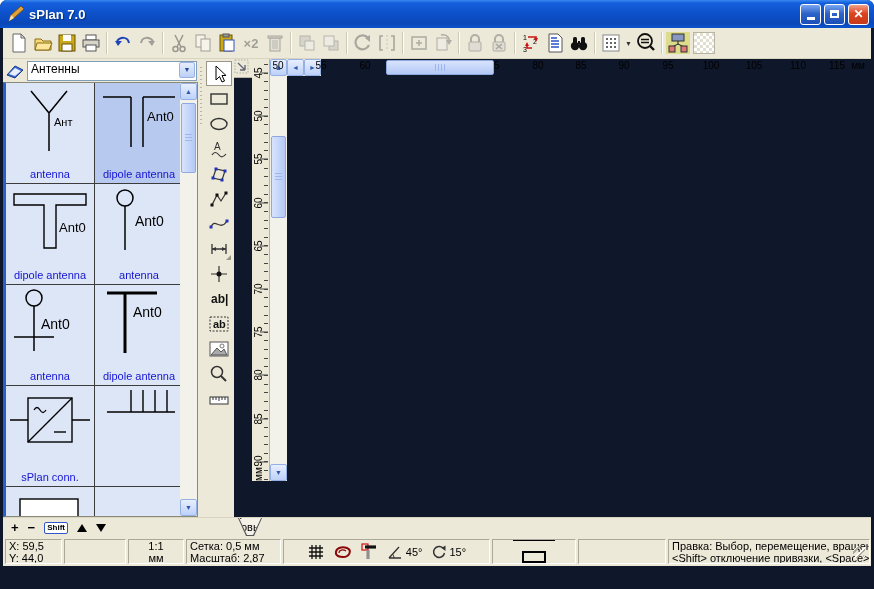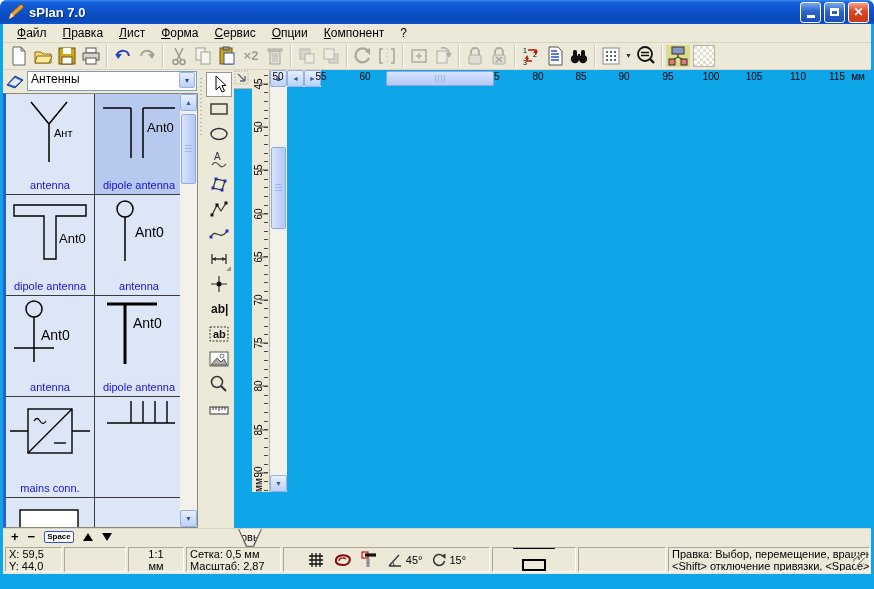--- a/index.html
+++ b/index.html
@@ -1,19 +1,19 @@
 <!DOCTYPE html>
 <html><head>
 <meta charset="utf-8">
 <style>
   * { box-sizing: border-box; }
   html,body { margin:0; padding:0; width:874px; height:589px; overflow:hidden;
               font-family:"Liberation Sans", sans-serif; background:#fff; }
-  #window { width:874px; height:589px; background:#0ea5e9; border-radius:7px 7px 0 0;
-            padding:0 3px 15px; display:flex; flex-direction:column; }
+  #window { width:874px; height:589px; background:#0f172a; border-radius:7px 7px 0 0;
+            padding:0 3px 3px; display:flex; flex-direction:column; }
 
   
   .titlebar { height:28px; margin:0 -3px; border-radius:7px 7px 0 0; display:flex; align-items:center;
     background:linear-gradient(180deg,#3a8af2 0%,#1660dd 10%,#0d52cc 45%,#0a47b8 85%,#0c55cf 100%);
     padding:0 5px; color:#fff; }
   .app-icon { width:18px; height:18px; margin:0 4px 0 2px; flex:0 0 auto; }
   .app-title { font-size:13px; font-weight:bold; text-shadow:1px 1px 1px #05307a; flex:1; }
   .winbtn { width:21px; height:21px; margin-left:3px; border-radius:3px; border:1px solid #fff;
     display:flex; align-items:center; justify-content:center; color:#fff; font-size:12px; font-weight:bold;
     background:linear-gradient(180deg,#7aa7f2,#2e63c8 45%,#1b4fb8); }
@@ -154,30 +154,20 @@
         <span class="glyph-min"></span>
       </div>
     <div class="winbtn">
         <span class="glyph-max"></span>
       </div>
     <div class="winbtn close">
         <span>✕</span>
       </div>
   </div>
 
-  <div class="menubar">
-    <span class="menu-item">Файл</span>
-    <span class="menu-item">Правка</span>
-    <span class="menu-item">Лист</span>
-    <span class="menu-item">Форма</span>
-    <span class="menu-item">Сервис</span>
-    <span class="menu-item">Опции</span>
-    <span class="menu-item">Компонент</span>
-    <span class="menu-item">?</span>
-  </div>
 
   <div class="toolbar">
     <div class="tbtn">
         <svg width="20" height="20" viewBox="0 0 20 20">
           <path d="M4,1 h8 l4,4 v14 h-12 z" fill="#fff" stroke="#666"></path>
           <path d="M12,1 l4,4 h-4 z" fill="#ddd" stroke="#666"></path>
         </svg>
       </div>
     <div class="tbtn">
         <svg width="20" height="20" viewBox="0 0 20 20">
@@ -424,21 +414,21 @@
             <div class="cell-label">dipole antenna</div>
           </div>
 
           <div class="cell">
             <svg width="88" height="78" viewBox="0 0 88 78">
               <rect x="22" y="12" width="44" height="44" fill="none" stroke="#000" stroke-width="1.4"></rect>
               <path d="M22,56 L66,12 M4,34 H22 M66,34 H84" stroke="#000" stroke-width="1.4"></path>
               <path d="M28,24 q3,-5 6,0 q3,5 6,0" fill="none" stroke="#000" stroke-width="1.3"></path>
               <path d="M48,46 H60" stroke="#000" stroke-width="1.4"></path>
             </svg>
-            <div class="cell-label">mains conn.</div>
+            <div class="cell-label">sPlan conn.</div>
           </div>
 
           <div class="cell">
             <svg width="88" height="78" viewBox="0 0 88 78">
               <path d="M36,4 V26 M48,4 V26 M60,4 V26 M72,4 V26 M12,26 H80" stroke="#000" stroke-width="1.4" fill="none"></path>
             </svg>
           </div>
           <div class="cell">
             <svg width="88" height="78" viewBox="0 0 88 78">
               <rect x="14" y="12" width="58" height="40" fill="#fff" stroke="#000" stroke-width="1.4"></rect>
@@ -650,21 +640,21 @@
         </div>
         <div class="sbtn">►</div>
       </div>
     </div>
   </div>
 
   <div class="bottomrow">
     <div class="panel-ctl">
       <span>+</span>
       <span>−</span>
-      <span class="abcd-btn">Space</span>
+      <span class="abcd-btn">Shift</span>
       <span class="tri-up"></span>
       <span class="tri-down"></span>
     </div>
     <div class="tabzone">
       <div class="sheet-tab">
         <span class="tab-outer"></span>
         <span class="tab-inner">1: Новый лист</span>
       </div>
     </div>
   </div>

